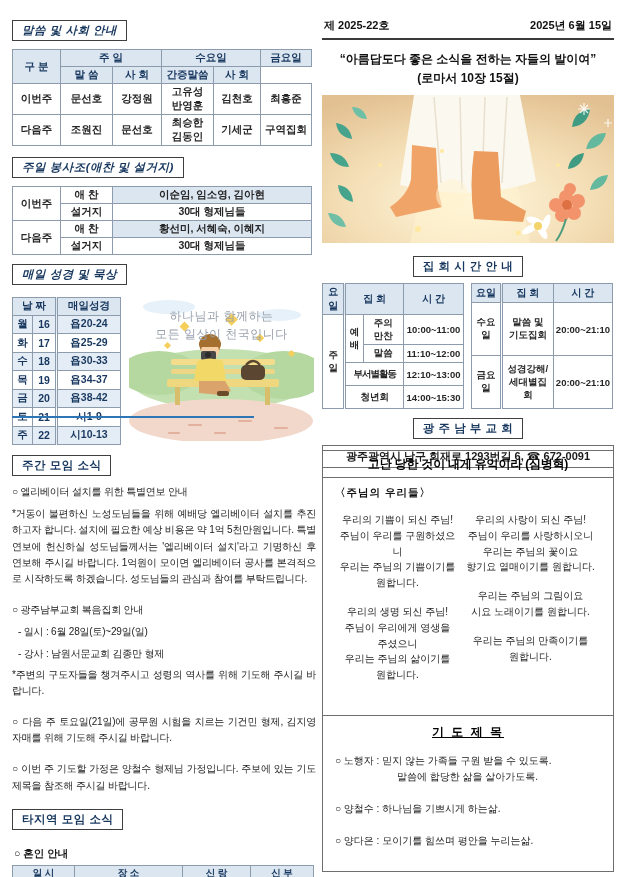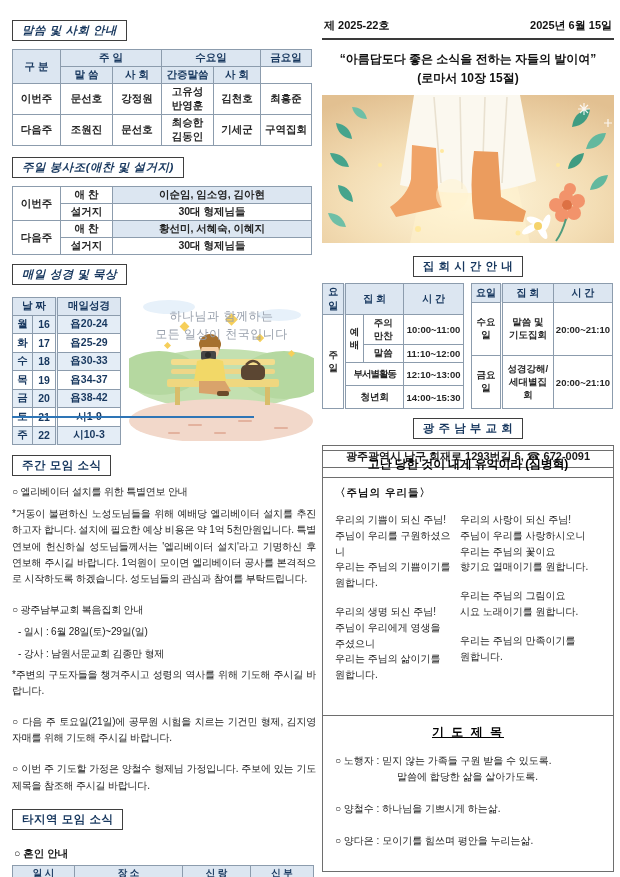--- a/index.html
+++ b/index.html
@@ -59,21 +59,21 @@
   table.wedding { width:302px; }
   table.wedding th { font-size:9.5px; height:15px; }
 
   .bottom-right { position:absolute; left:322px; top:450px; width:292px; height:422px;
                   border:1.5px solid #6e6e6e; display:flex; flex-direction:column; }
   .poem-title { text-align:center; font-weight:bold; font-size:12px; color:#000;
                 padding:5px 0 4px; border-bottom:1.5px solid #6e6e6e; letter-spacing:-0.2px; }
   .poem-body { padding:8px 12px 0 12px; height:262px; }
   .poem-sub { font-weight:bold; font-size:10.5px; color:#111; margin-bottom:12px; letter-spacing:1px; }
   .poem-cols { display:flex; }
-  .poem-col { font-size:10px; color:#1a1a1a; line-height:1.58; }
+  .poem-col { font-size:10px; color:#1a1a1a; line-height:1.58;text-align:center; }
   .poem-col.left { width:47%; }
   .poem-col.right { width:53%; }
   .stanza { white-space:pre-line; margin-bottom:13px; }
   .prayer { border-top:1.5px solid #6e6e6e; flex:1; padding:6px 12px; }
   .prayer-title { text-align:center; font-weight:bold; font-size:12px; color:#000;
                   text-decoration:underline; letter-spacing:2px; margin:2px 0 12px; }
   .prayer-item { font-size:10px; color:#1a1a1a; line-height:1.6; margin-bottom:16px;
                  white-space:pre-line; padding-left:62px; text-indent:-62px; }
 </style>
 </head>
@@ -176,21 +176,21 @@
               <td class="dbl">욥38-42</td>
             </tr>
         <tr>
               <td>토</td>
               <td>21</td>
               <td class="dbl">시1-9</td>
             </tr>
         <tr class="alt">
               <td>주</td>
               <td>22</td>
-              <td class="dbl">시10-3</td>
+              <td class="dbl">시10-13</td>
             </tr>
       </tbody>
         </table>
 
       <div class="illu-wrap">
         <div class="illu-caption">하나님과 함께하는
 모든 일상이 천국입니다</div>
         <svg width="185" height="148" viewBox="0 0 185 148">
           <ellipse cx="40" cy="14" rx="26" ry="7" fill="#e7f1fa"></ellipse>
           <ellipse cx="150" cy="22" rx="22" ry="6" fill="#e7f1fa"></ellipse>

